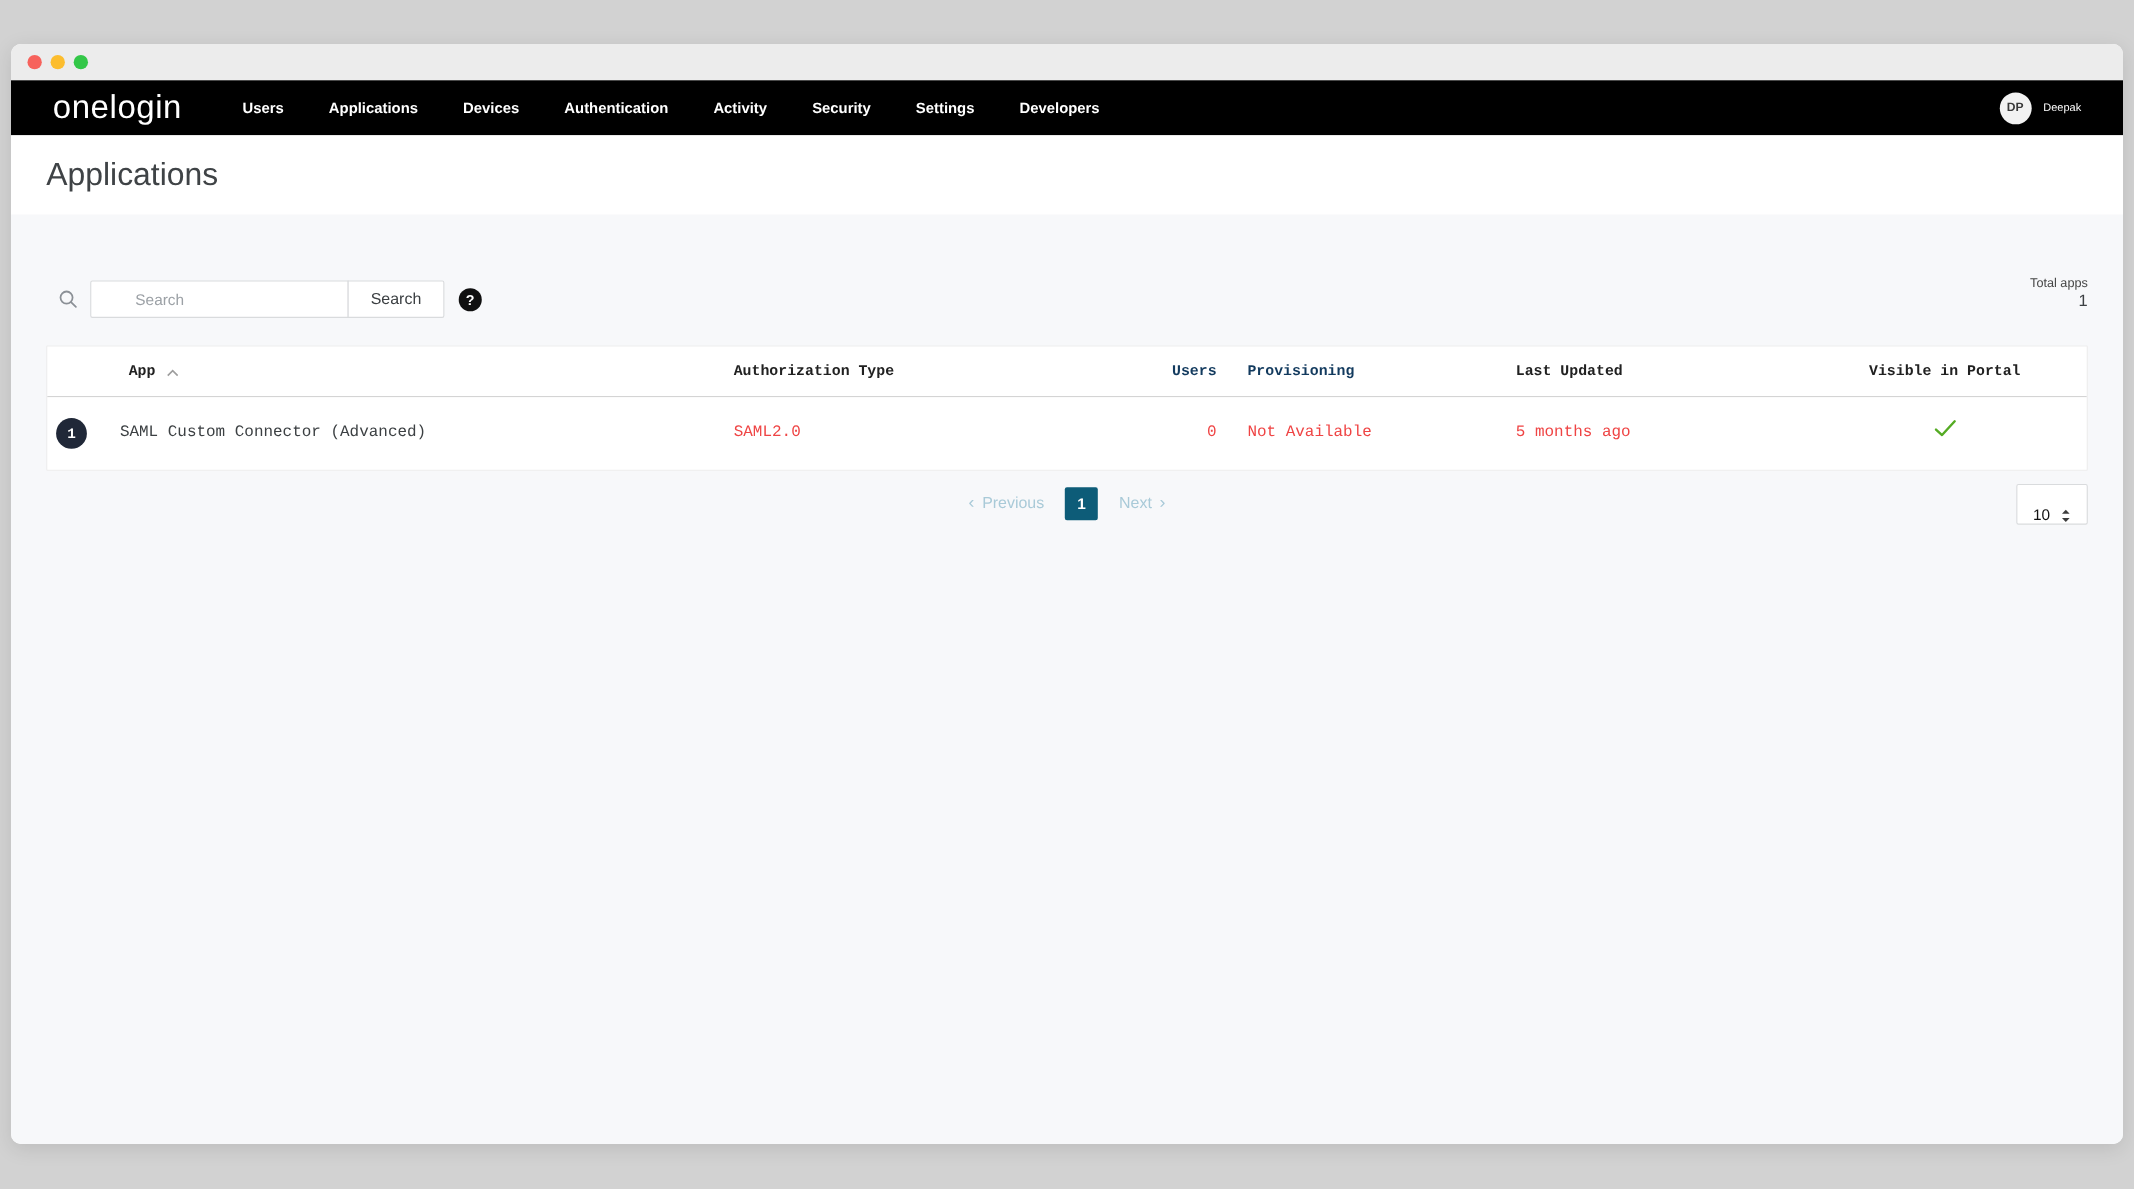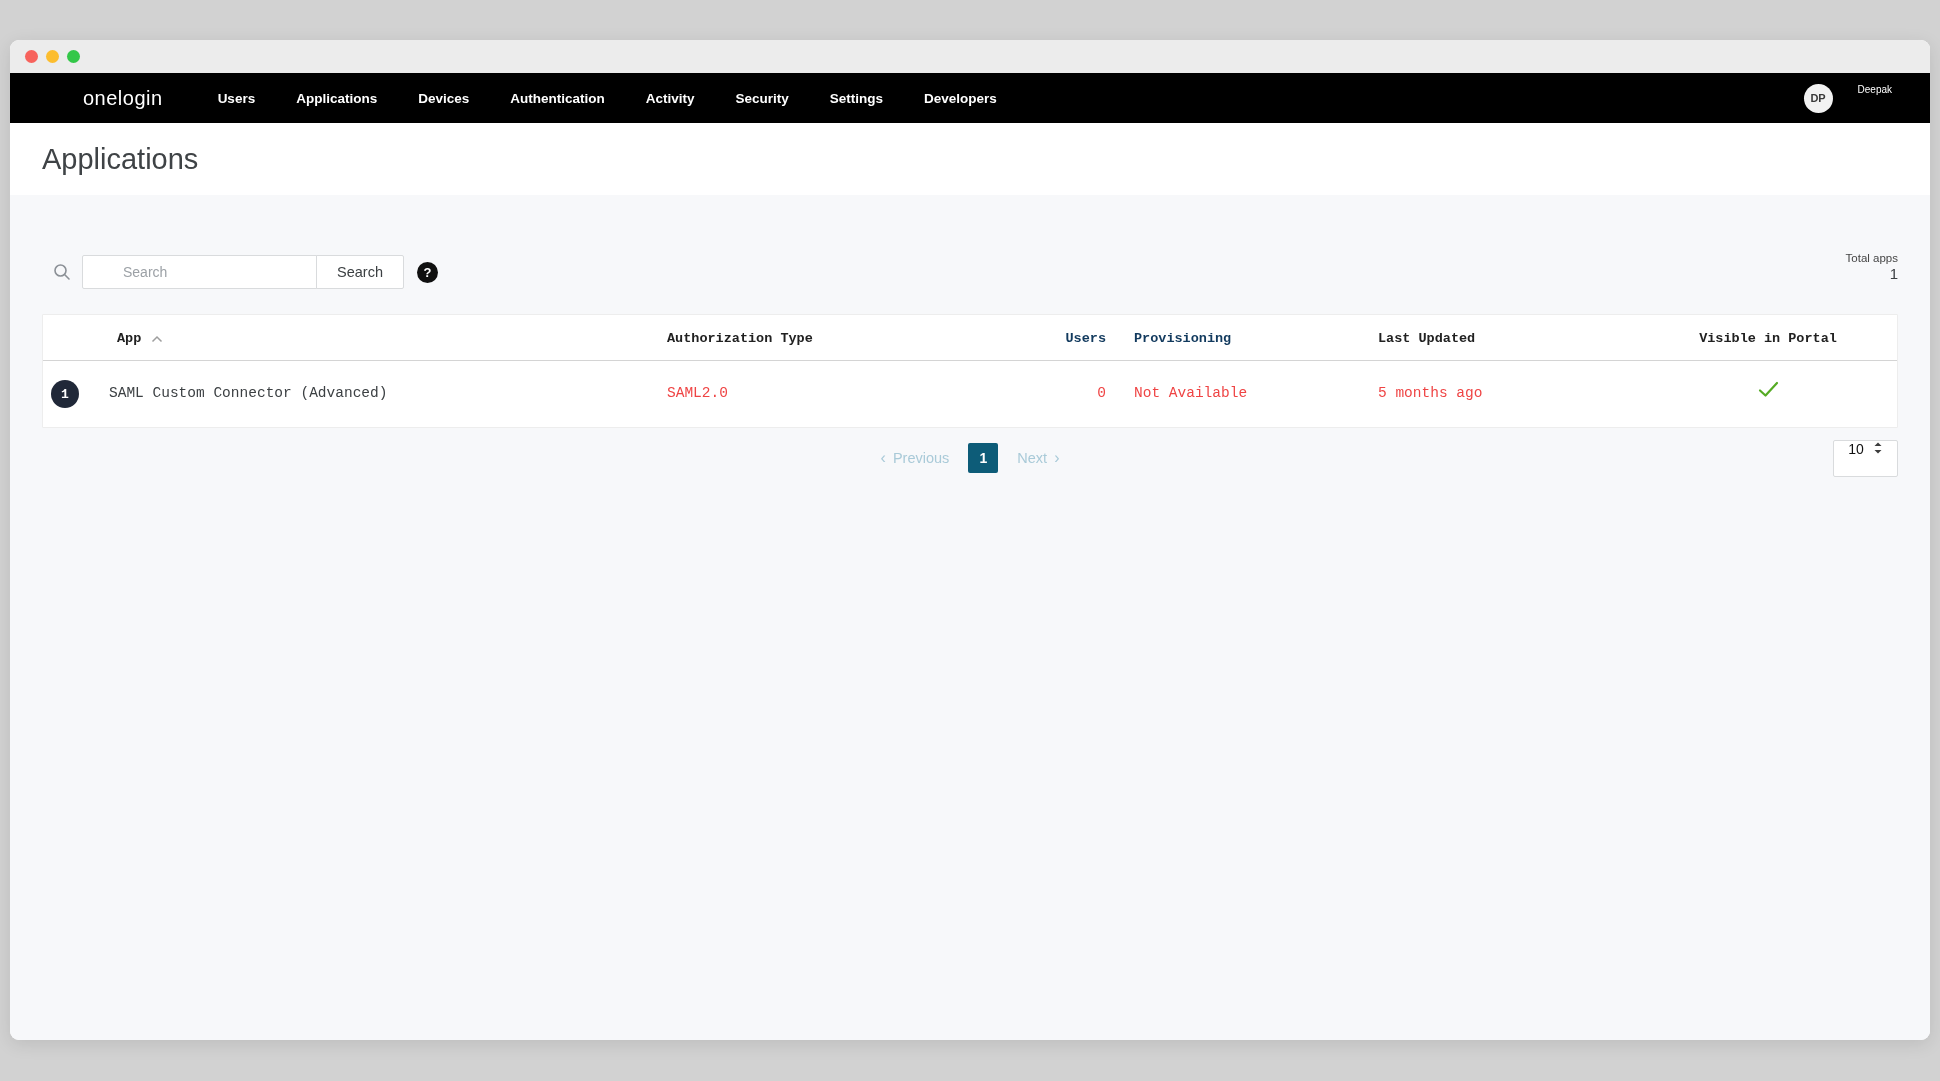--- a/index.html
+++ b/index.html
@@ -24,27 +24,27 @@
   .light { width:13px; height:13px; border-radius:50%; cursor:pointer; }
   .light.red    { background:#f7625c; }
   .light.yellow { background:#fcbd2e; }
   .light.green  { background:#33c748; }
   
   .navbar {
     height:50px; background:#000;
     display:flex; align-items:center;
     padding:0 38px; color:#fff;
   }
-  .logo { font-size:20px; font-weight:500; letter-spacing:0.5px;margin-left:35px; }
+  .logo { font-size:30px; font-weight:500; letter-spacing:0.5px; }
   .menu { display:flex; gap:41px; margin-left:55px; }
   .menu a {
     color:#fff; text-decoration:none;
     font-size:13.5px; font-weight:700; cursor:pointer;
   }
-  .nav-right { margin-left:auto; display:flex; align-items:flex-start; gap:25px; }
+  .nav-right { margin-left:auto; display:flex; align-items:center; gap:11px; }
   .avatar {
     width:29px; height:29px; border-radius:50%;
     background:#f2f2f2; color:#3a3a3a;
     font-size:11px; font-weight:700;
     display:flex; align-items:center; justify-content:center; cursor:pointer;
   }
   .username { font-size:10px; font-weight:400; cursor:pointer; }
   
   .page-header {
     height:72px; background:#fff;
@@ -137,21 +137,21 @@
   .page-current {
     width:30px; height:30px; border-radius:2px;
     background:#0d5c78; color:#fff;
     font-size:14px; font-weight:600;
     display:flex; align-items:center; justify-content:center; cursor:pointer;
   }
   .page-size-select {
     position:absolute; right:0; top:0;
     width:65px; height:37px;
     background:#fff; border:1px solid #d9dbdd; border-radius:2px;
-    display:flex; align-items:flex-start; justify-content:center; gap:9px;
+    display:flex; align-items:flex-end; justify-content:center; gap:9px;
     font-size:14px; color:#111; cursor:pointer;
   }
 </style>
 </head>
 <body>
 
 <div class="window">
 
   <div class="titlebar">
     <span class="light red"></span>

